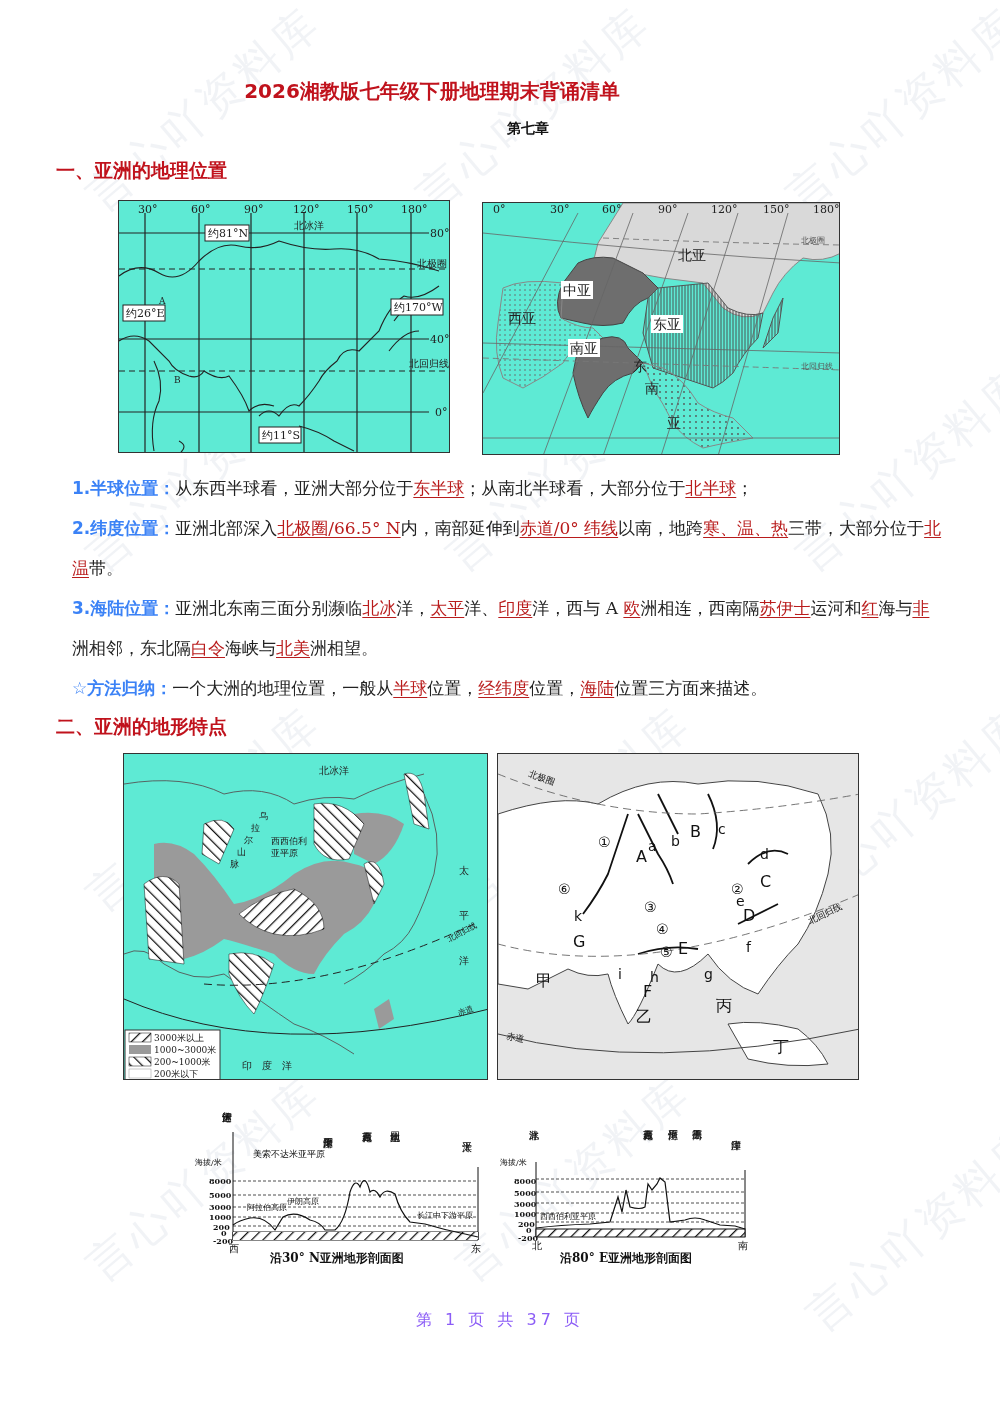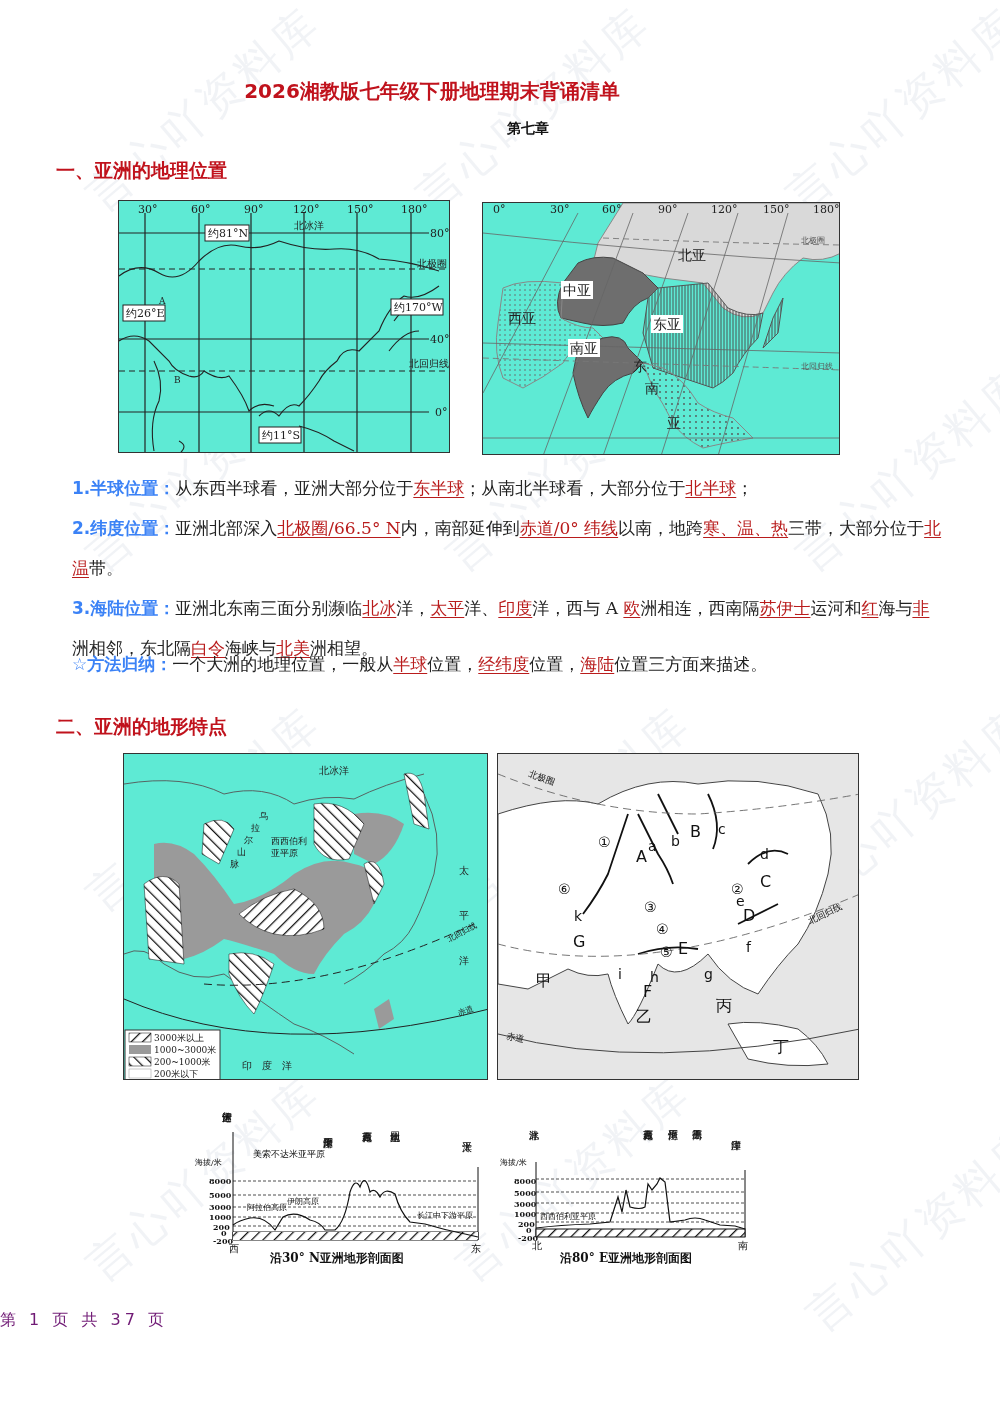--- a/index.html
+++ b/index.html
@@ -13,21 +13,21 @@
 
   .section-h { position: absolute; left: 56px; color: #c0121c; font-family: "DejaVu Sans", sans-serif; font-weight: bold; font-size: 19px; }
 
   .para { position: absolute; left: 72px; width: 870px; font-size: 17px; line-height: 40px; color: #222; font-family: "DejaVu Serif", serif; }
   .para .lbl { color: #3b82f6; font-weight: bold; font-family: "DejaVu Sans", sans-serif; }
   .para .ans { color: #b91c1c; text-decoration: underline; text-underline-offset: 3px; }
 
   .map-box { position: absolute; border: 1.5px solid #333; background: #5eead4; overflow: hidden; }
   .map-box svg { position: absolute; left: 0; top: 0; }
 
-  .footer { position: absolute; top: 1310px; left: 0; width: 1000px; text-align: left; font-family: "DejaVu Sans", sans-serif; font-size: 16px; color: #701a75; letter-spacing: 4px; }
+  .footer { position: absolute; top: 1310px; left: 0; width: 1000px; text-align: center; font-family: "DejaVu Sans", sans-serif; font-size: 16px; color: #8b5cf6; letter-spacing: 4px; }
 
   .prof-cap { position: absolute; font-family: "DejaVu Serif", serif; font-weight: bold; font-size: 12px; color: #111; }
 </style>
 </head>
 <body>
 
 <div class="watermark" style="left:60px;top:80px;">言心吖资料库</div>
 <div class="watermark" style="left:390px;top:80px;">言心吖资料库</div>
 <div class="watermark" style="left:760px;top:80px;">言心吖资料库</div>
 <div class="watermark" style="left:60px;top:440px;">言心吖资料库</div>
@@ -173,21 +173,21 @@
 </div>
 
 <div class="para" style="top:508px;">
   <span class="lbl">2.纬度位置：</span><span>亚洲北部深入</span><span class="ans">北极圈/66.5° N</span><span>内，南部延伸到</span><span class="ans">赤道/0° 纬线</span><span>以南，地跨</span><span class="ans">寒、温、热</span><span>三带，大部分位于</span><span class="ans">北温</span><span>带。</span>
 </div>
 
 <div class="para" style="top:588px;">
   <span class="lbl">3.海陆位置：</span><span>亚洲北东南三面分别濒临</span><span class="ans">北冰</span><span>洋，</span><span class="ans">太平</span><span>洋、</span><span class="ans">印度</span><span>洋，西与 A </span><span class="ans">欧</span><span>洲相连，西南隔</span><span class="ans">苏伊士</span><span>运河和</span><span class="ans">红</span><span>海与</span><span class="ans">非</span><span>洲相邻，东北隔</span><span class="ans">白令</span><span>海峡与</span><span class="ans">北美</span><span>洲相望。</span>
 </div>
 
-<div class="para" style="top:644px;">
+<div class="para" style="top:668px;">
   <span class="lbl">☆方法归纳：</span><span>一个大洲的地理位置，一般从</span><span class="ans">半球</span><span>位置，</span><span class="ans">经纬度</span><span>位置，</span><span class="ans">海陆</span><span>位置三方面来描述。</span>
 </div>
 
 <div class="section-h" style="top:714px;">二、亚洲的地形特点</div>
 
 <div class="map-box" style="left:123px;top:753px;width:365px;height:327px;">
   <svg width="365" height="327" viewBox="0 0 365 327" font-family="DejaVu Serif, serif" font-size="10" fill="#222">
     <defs>
       <pattern id="hatch-a" width="8" height="8" patternUnits="userSpaceOnUse" patternTransform="rotate(45)">
           <rect width="8" height="8" fill="#fff"></rect>

